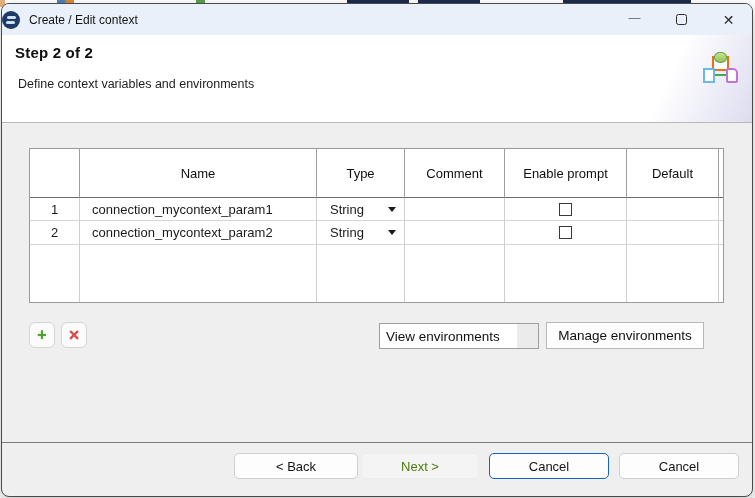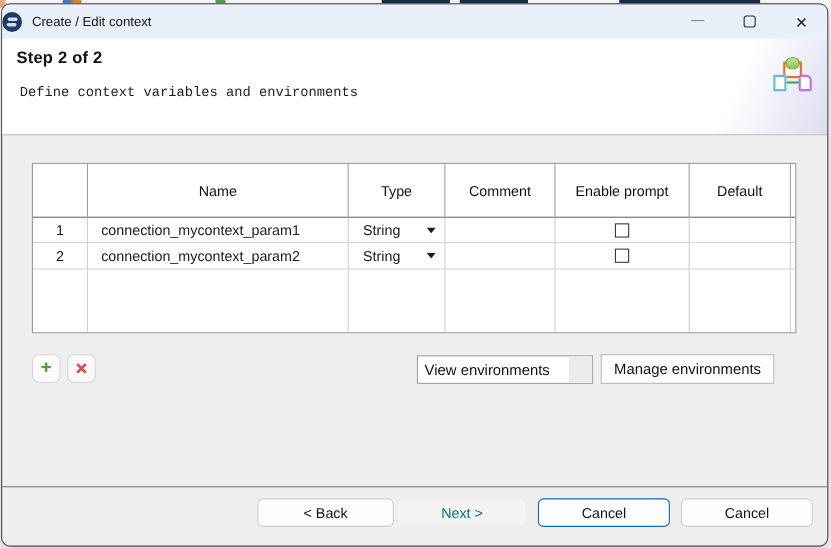--- a/index.html
+++ b/index.html
@@ -48,21 +48,21 @@
   
   .header-band {
     position:relative; height:88px; background:#ffffff;
     border-bottom:1px solid #b9b9b9;
   }
   .header-gradient {
     position:absolute; right:0; top:0; width:150px; height:100%;
     background:linear-gradient(115deg, rgba(255,255,255,0) 45%, #e8e8f5 82%, #dddcef 100%);
   }
   .step-title { position:absolute; left:13px; top:9px; font-size:15px; font-weight:bold; color:#101010; letter-spacing:.2px; }
-  .subtitle   { position:absolute; left:16px; top:42px; font-size:12.5px; color:#1e1e1e;font-family:Liberation Mono, monospace; }
+  .subtitle   { position:absolute; left:16px; top:42px; font-size:12.5px; color:#1e1e1e; }
 
   
   .ctx-icon { position:absolute; right:12px; top:18px; width:38px; height:38px; }
   .ctx-icon .sq-orange { position:absolute; left:10px; top:3px; width:17px; height:15px; border:2px solid #e8721c; background:#fff; }
   .ctx-icon .line-green { position:absolute; left:4px; top:21px; width:29px; height:2px; background:#3fae44; }
   .ctx-icon .blob-green { position:absolute; left:12px; top:-1px; width:13px; height:11px; border:1.5px solid #6fa33e; border-radius:45%; background:linear-gradient(#c7e394,#8fc25a); }
   .ctx-icon .sq-blue   { position:absolute; left:1px;  top:15px; width:12px; height:15px; border:2px solid #69b9e8; background:#fff; }
   .ctx-icon .sq-purple { position:absolute; left:24px; top:15px; width:12px; height:15px; border:2px solid #c273d8; border-radius:2px 5px 2px 2px; background:#fff; }
 
   
@@ -119,21 +119,21 @@
 
   
   .footer-sep { position:absolute; left:0; right:0; top:438px; height:1px; background:#7c7c7c; }
   .btn {
     position:absolute; top:449px; height:26px;
     display:flex; align-items:center; justify-content:center;
     font-size:13px; color:#141414;
     background:#fdfdfd; border:1px solid #cfcfcf; border-radius:5px;
   }
   .back-btn   { left:232px; width:124px; }
-  .next-btn   { left:359px; width:118px; background:#f4f4f4; border-color:#ececec; color:#0f766e; }
+  .next-btn   { left:359px; width:118px; background:#f4f4f4; border-color:#ececec; color:#4d7c0f; }
   .finish-btn { left:487px; width:120px; border:1.7px solid #1464c0; }
   .cancel-btn { left:617px; width:120px; }
 </style>
 </head>
 <body>
 
 <div class="frag frag-a"></div>
 <div class="frag frag-b"></div>
 <div class="frag frag-c"></div>
 <div class="frag frag-d"></div>

